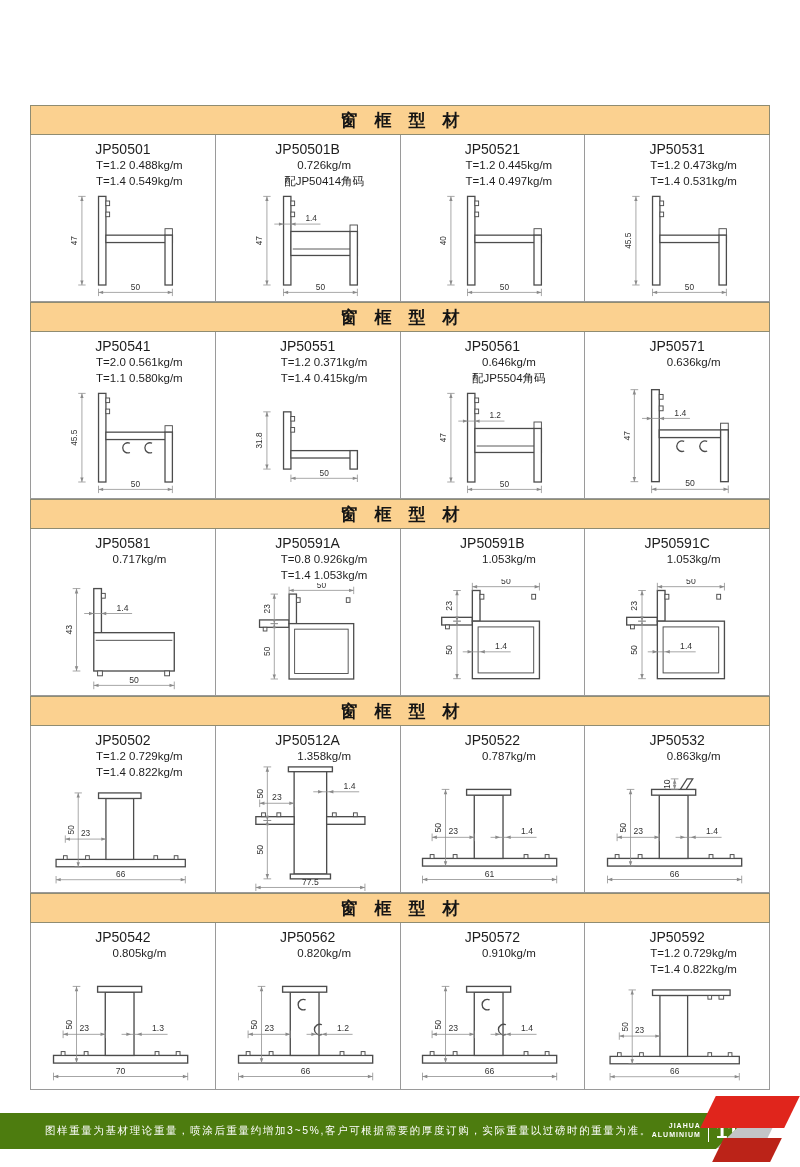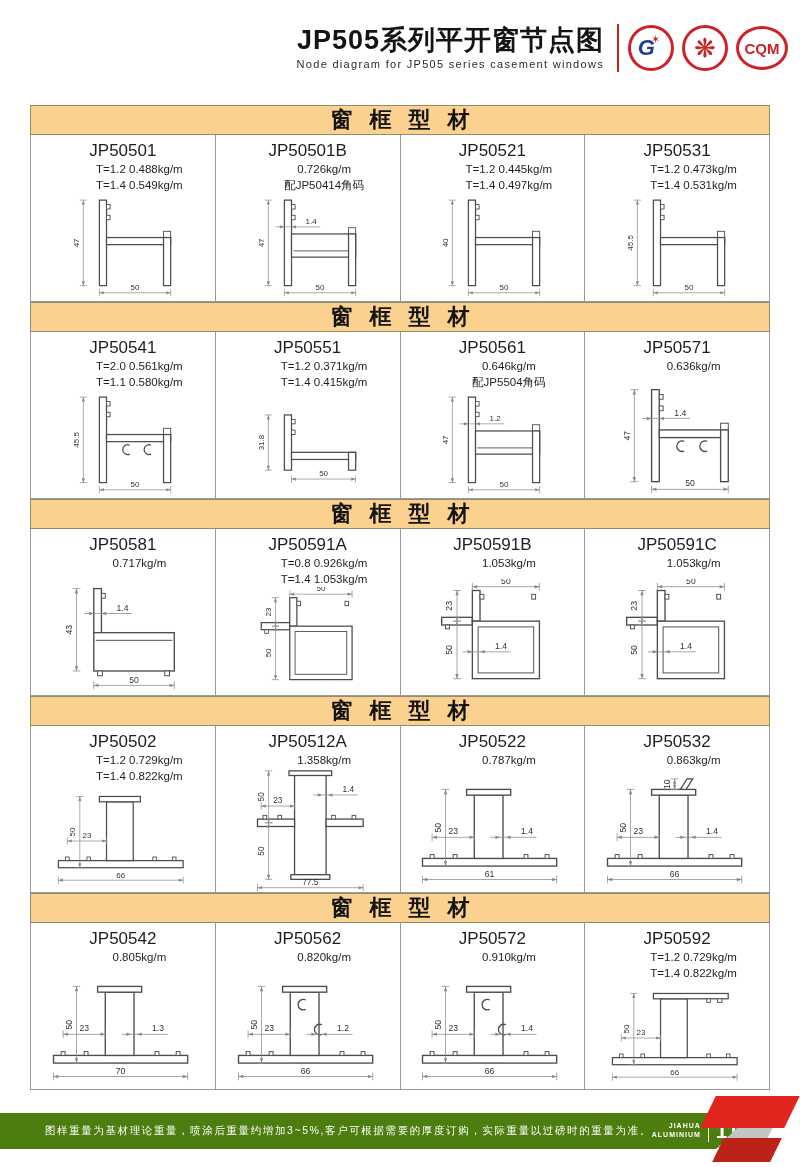--- a/index.html
+++ b/index.html
@@ -19,26 +19,26 @@
   .logo-gb span{font-size:22px;font-weight:bold;color:#1d3f8f;font-style:italic;}
   .logo-gb i{color:#cf2027;font-size:11px;position:relative;top:-9px;left:-4px;}
   .logo-emblem span{color:#cf2027;font-size:26px;line-height:1;}
   .logo-cqm{border-radius:50%;width:52px;height:44px;}
   .logo-cqm span{font-size:15px;font-weight:bold;color:#cf2027;letter-spacing:0;}
 
   
   .sections{position:absolute;left:30px;right:30px;top:105px;}
   .band{background:#fbd190;border:1px solid #8f8c72;height:30px;display:flex;align-items:center;
         justify-content:center;box-sizing:border-box;}
-  .band span{font-size:22px;font-weight:bold;color:#141414;letter-spacing:17px;padding-left:17px;}
+  .band span{font-size:17px;font-weight:bold;color:#141414;letter-spacing:17px;padding-left:17px;}
   .row{display:flex;border:1px solid #9a9a9a;border-top:none;box-sizing:border-box;background:#fff;}
   .cell{flex:1;border-right:1px solid #9a9a9a;height:166px;box-sizing:border-box;
         display:flex;flex-direction:column;align-items:center;padding-top:5px;overflow:hidden;}
   .cell:last-child{border-right:none;}
-  .code{font-size:17px;color:#1e1e1e;line-height:1.3;}
+  .code{font-size:14px;color:#1e1e1e;line-height:1.3;}
   .weights{font-size:11.5px;color:#1e1e1e;text-align:center;line-height:1.35;margin-left:33px;}
   svg.drawing{display:block;margin-top:auto;margin-bottom:1px;}
 
   
   .footer{position:absolute;left:0;right:0;top:1096px;height:71px;}
   .red-band{position:absolute;left:0;top:17px;height:36px;width:100%;background:#4d7c0f;
             clip-path:polygon(0 0,94% 0,89.5% 100%,0 100%);display:flex;align-items:center;z-index:1;}
   .note{color:#fff;font-size:10.5px;letter-spacing:1.6px;margin-left:45px;white-space:nowrap;}
   .brandwrap{display:flex;align-items:center;margin-left:auto;margin-right:108px;gap:7px;}
   .brand{color:#fff;font-size:7px;font-weight:bold;text-align:right;line-height:1.25;letter-spacing:1px;}
@@ -47,39 +47,20 @@
   .shape{position:absolute;transform:skewX(-26deg);}
   .s-gray{right:30px;top:22px;width:100px;height:30px;background:#c3c4c6;z-index:0;}
   .s-red-top{right:8px;top:0;width:84px;height:32px;background:#e0251c;z-index:2;}
   .s-red-bot{right:24px;top:42px;width:58px;height:24px;background:#bb2318;z-index:2;}
 </style>
 </head>
 <body>
 
 <div class="page">
 
-  <div class="header">
-    <div class="title-block">
-      <div class="title-cn">JP505系列平开窗节点图</div>
-      <div class="title-en">Node diagram for JP505 series casement windows</div>
-    </div>
-    <div class="hdr-divider"></div>
-    <div class="logos">
-      <div class="logo logo-gb">
-          <span>G</span>
-          <i>✶</i>
-        </div>
-      <div class="logo logo-emblem">
-          <span>❋</span>
-        </div>
-      <div class="logo logo-cqm">
-          <span>CQM</span>
-        </div>
-    </div>
-  </div>
 
   <div class="sections" id="sections">
       <div class="section">
         <div class="band">
           <span>窗框型材</span>
         </div>
         <div class="row">
           <div class="cell">
             <div class="code">JP50501</div>
             <div class="weights">

